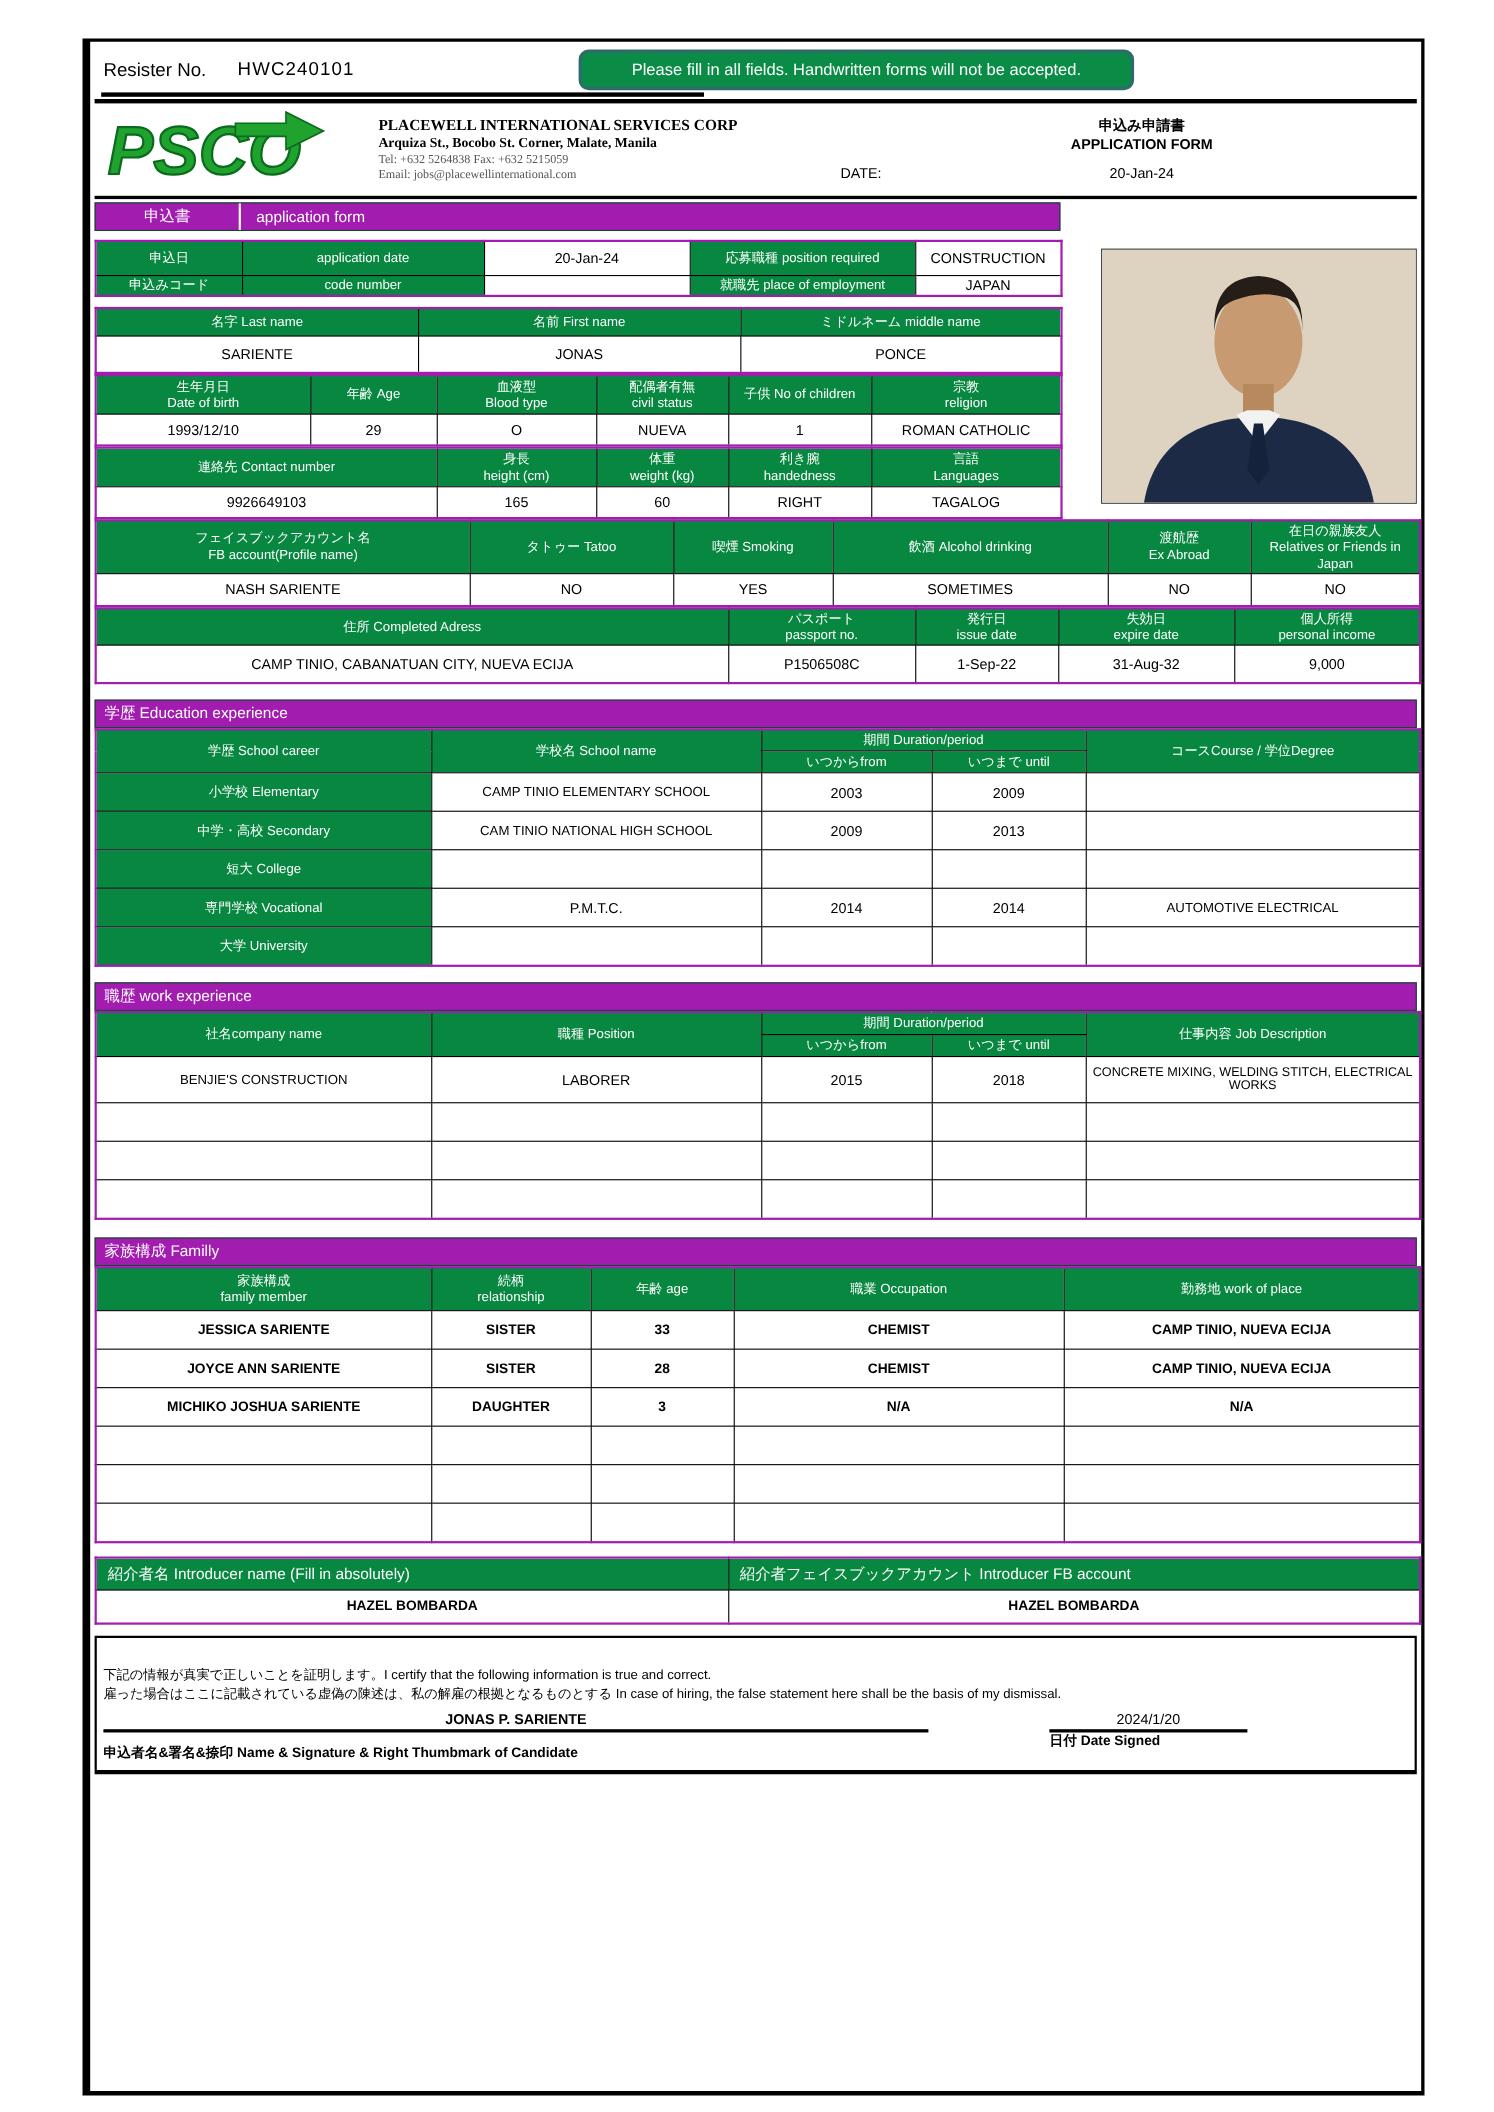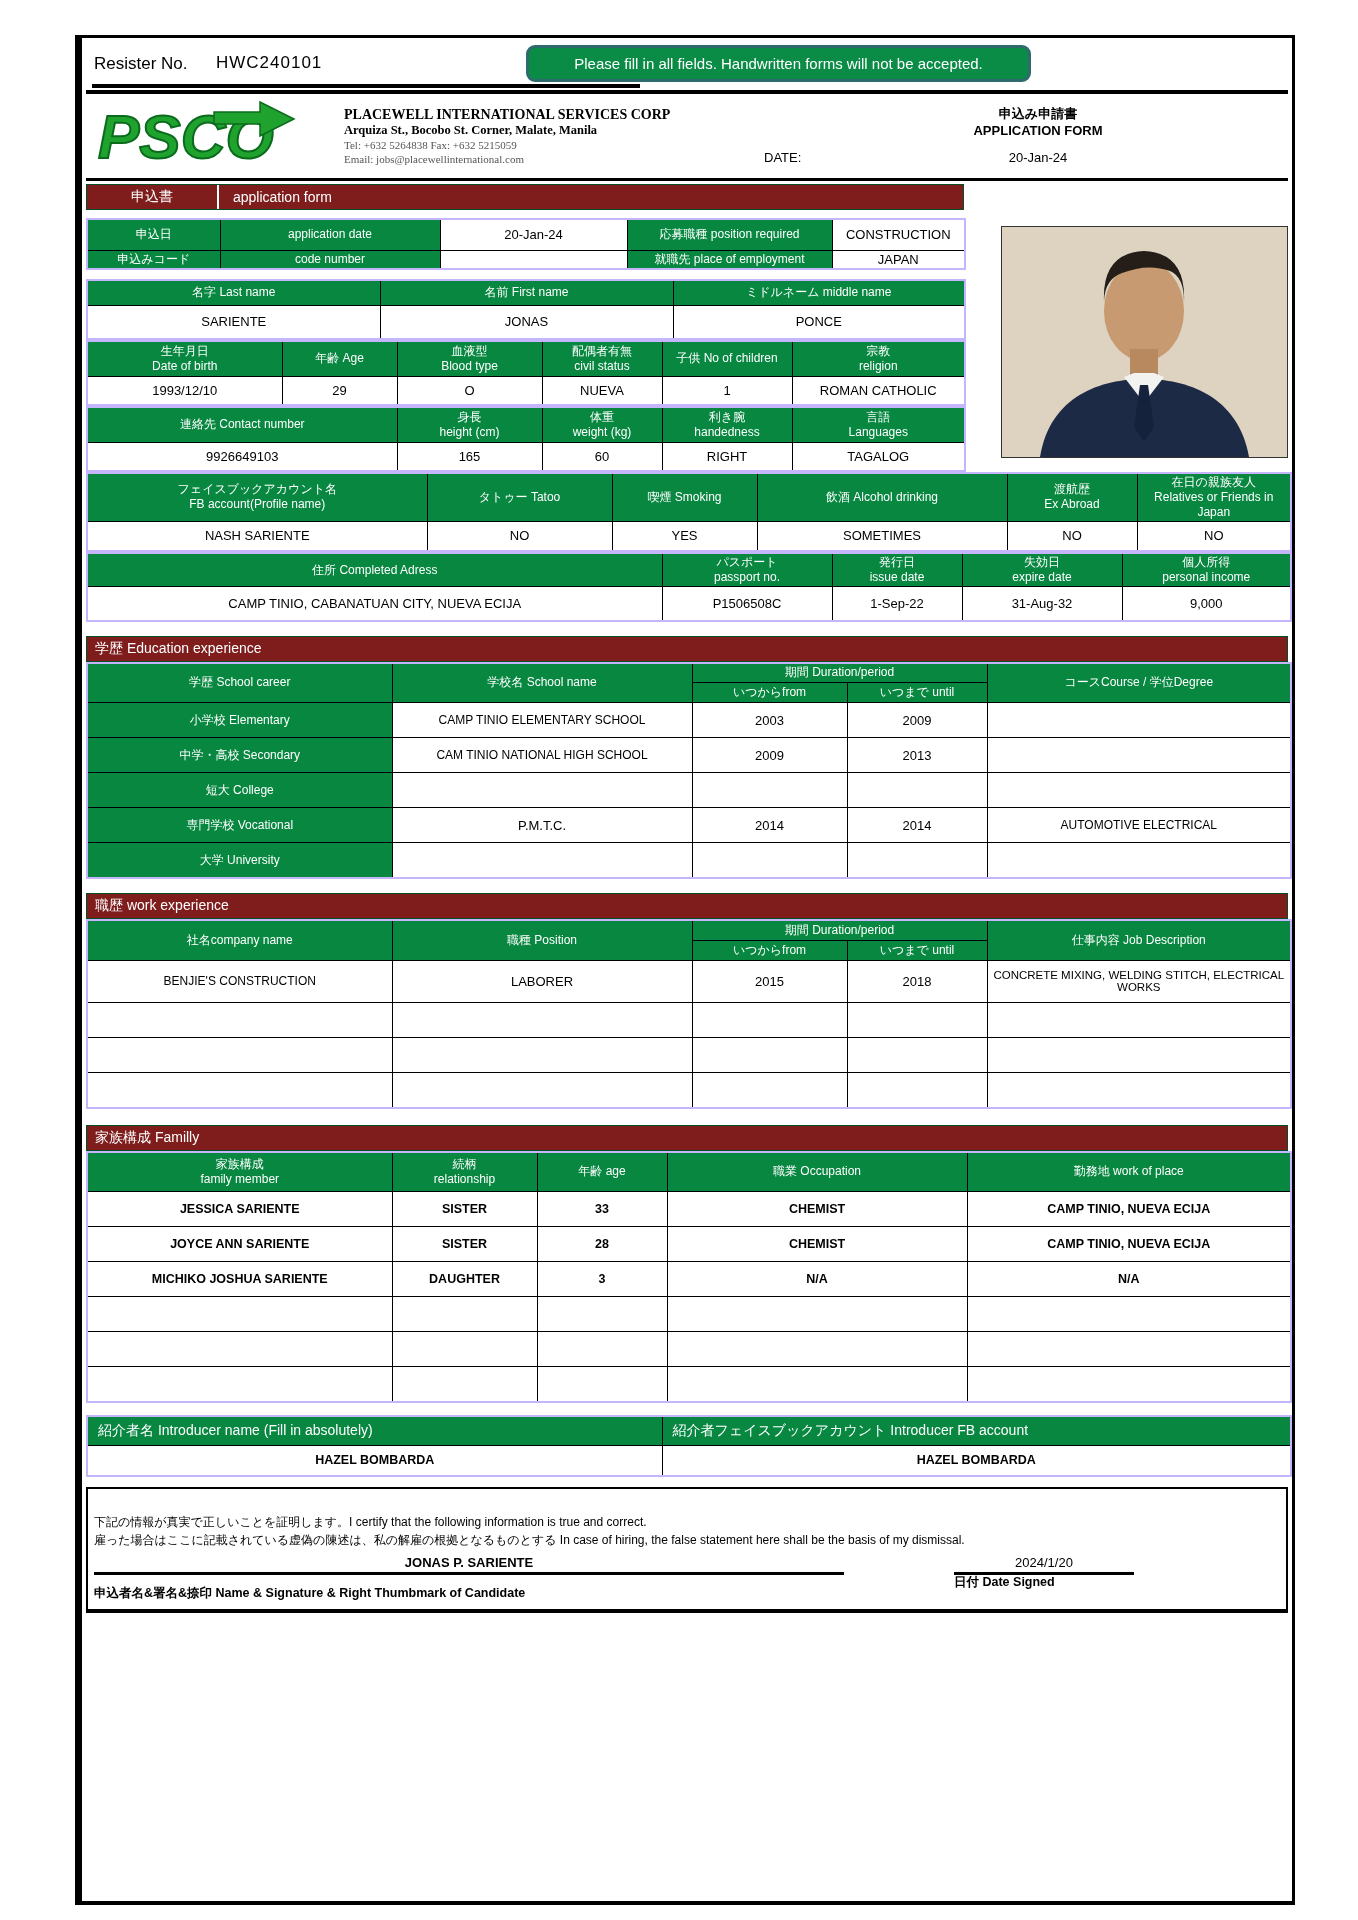--- a/index.html
+++ b/index.html
@@ -26,27 +26,27 @@
   .logo-box{width:230px;display:flex;align-items:center;justify-content:center;}
   .co-info{flex:1;line-height:1.25;font-family:Liberation Serif, serif;}
   .co-name{font-size:14px;font-weight:bold;}
   .co-addr{font-size:12.5px;font-weight:bold;}
   .co-tel,.co-email{font-size:11px;color:#555;}
   .co-right{width:530px;height:100%;position:relative;font-size:13px;}
   .form-title{position:absolute;left:160px;top:12px;width:240px;text-align:center;font-weight:bold;line-height:1.3;}
   .date-label{position:absolute;left:6px;top:56px;}
   .date-value{position:absolute;left:160px;top:56px;width:240px;text-align:center;}
   
-  .bar{height:26px;background:#7f1d1d;color:#fff;display:flex;align-items:center;font-size:14px;border:1px solid #044f26;box-sizing:border-box;margin-top:2px;}
+  .bar{height:26px;background:#a21caf;color:#fff;display:flex;align-items:center;font-size:14px;border:1px solid #044f26;box-sizing:border-box;margin-top:2px;}
   .bar .ja-cell{width:130px;text-align:center;}
   .bar .divider{width:2px;height:100%;background:#fff;}
   .bar .en-cell{padding-left:14px;}
   .bar-left{padding-left:8px;}
   
-  table.tbl{border-collapse:collapse;table-layout:fixed;border:2px solid #c4b5fd;}
+  table.tbl{border-collapse:collapse;table-layout:fixed;border:2px solid #a21caf;}
   table.tbl td{border:1px solid #000;text-align:center;vertical-align:middle;padding:1px 2px;overflow:hidden;}
   td.g{background:#078740;color:#fff;font-size:12px;line-height:1.25;}
   td.g div:empty{display:none;}
   td.v{background:#fff;font-size:13px;}
   td.vb{background:#fff;font-size:12.5px;font-weight:bold;}
   .gap8{height:8px;}  .gap9{height:9px;}  .gap12{height:12px;}  .gap14{height:14px;}
   .upper{position:relative;margin-top:3px;}
   .left-col{width:878px;}
   .photo-box{position:absolute;left:915px;top:42px;width:287px;height:232px;border:1px solid #333;box-sizing:border-box;}
   .slash{

